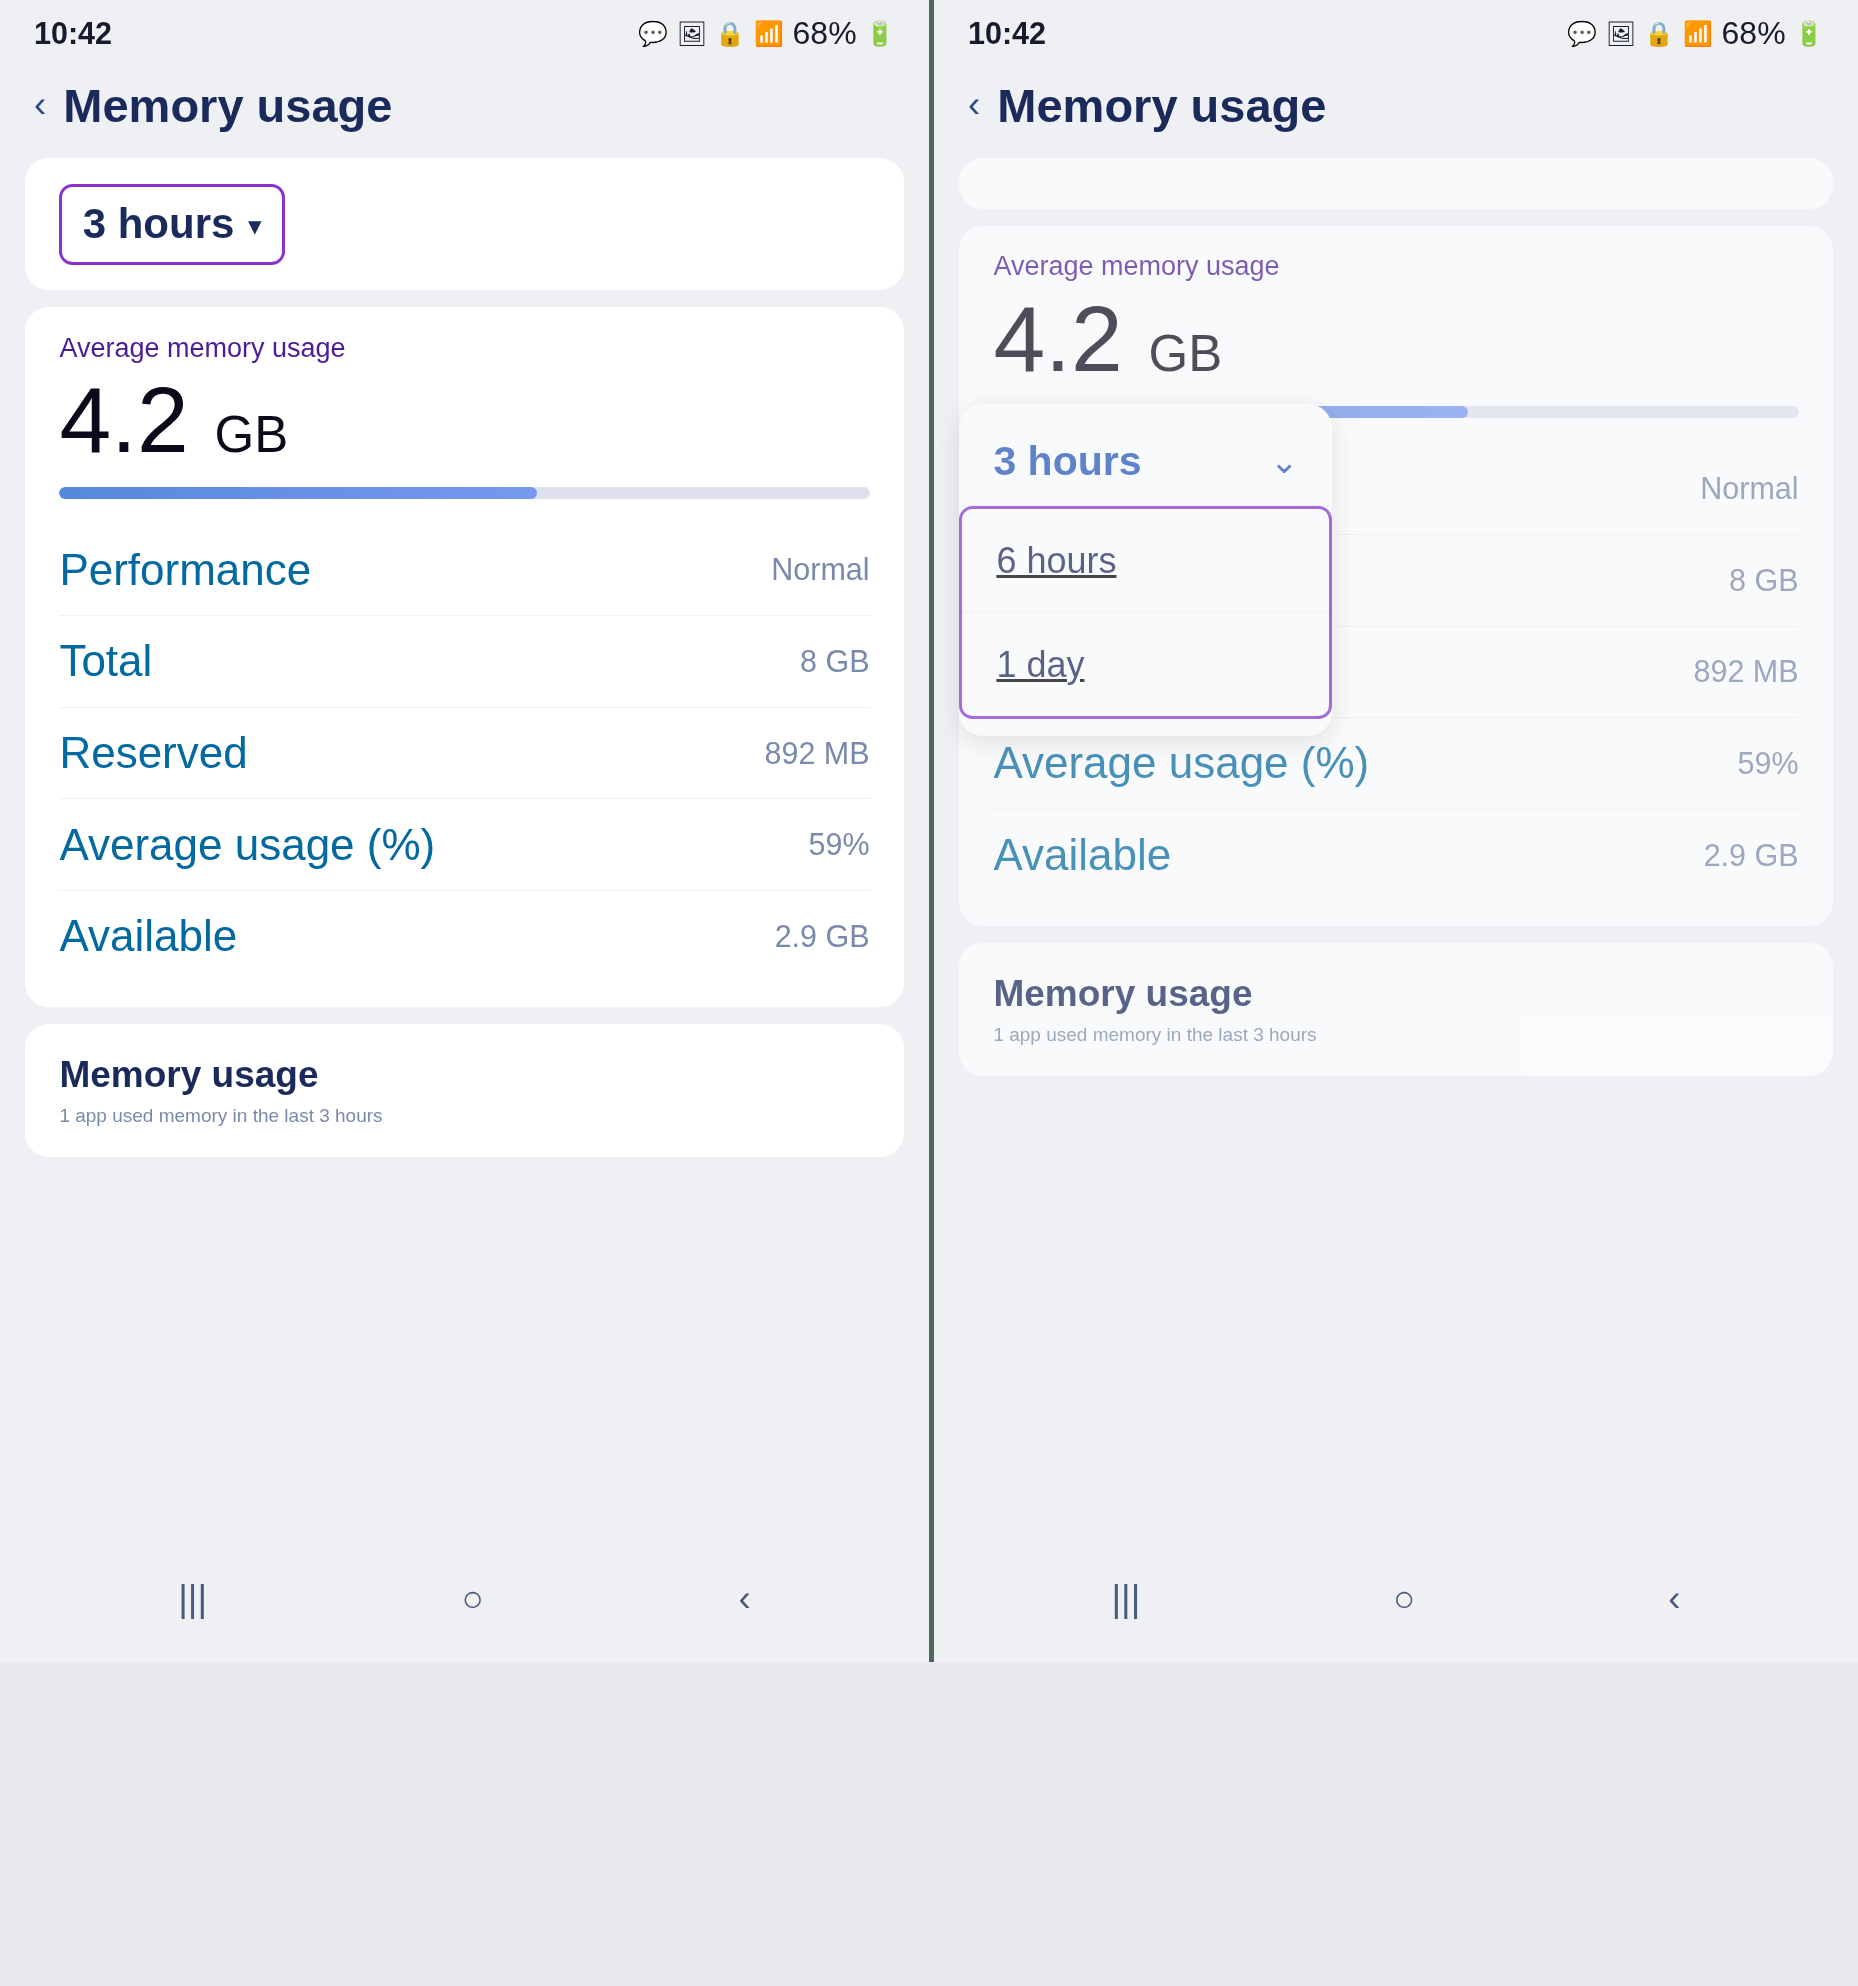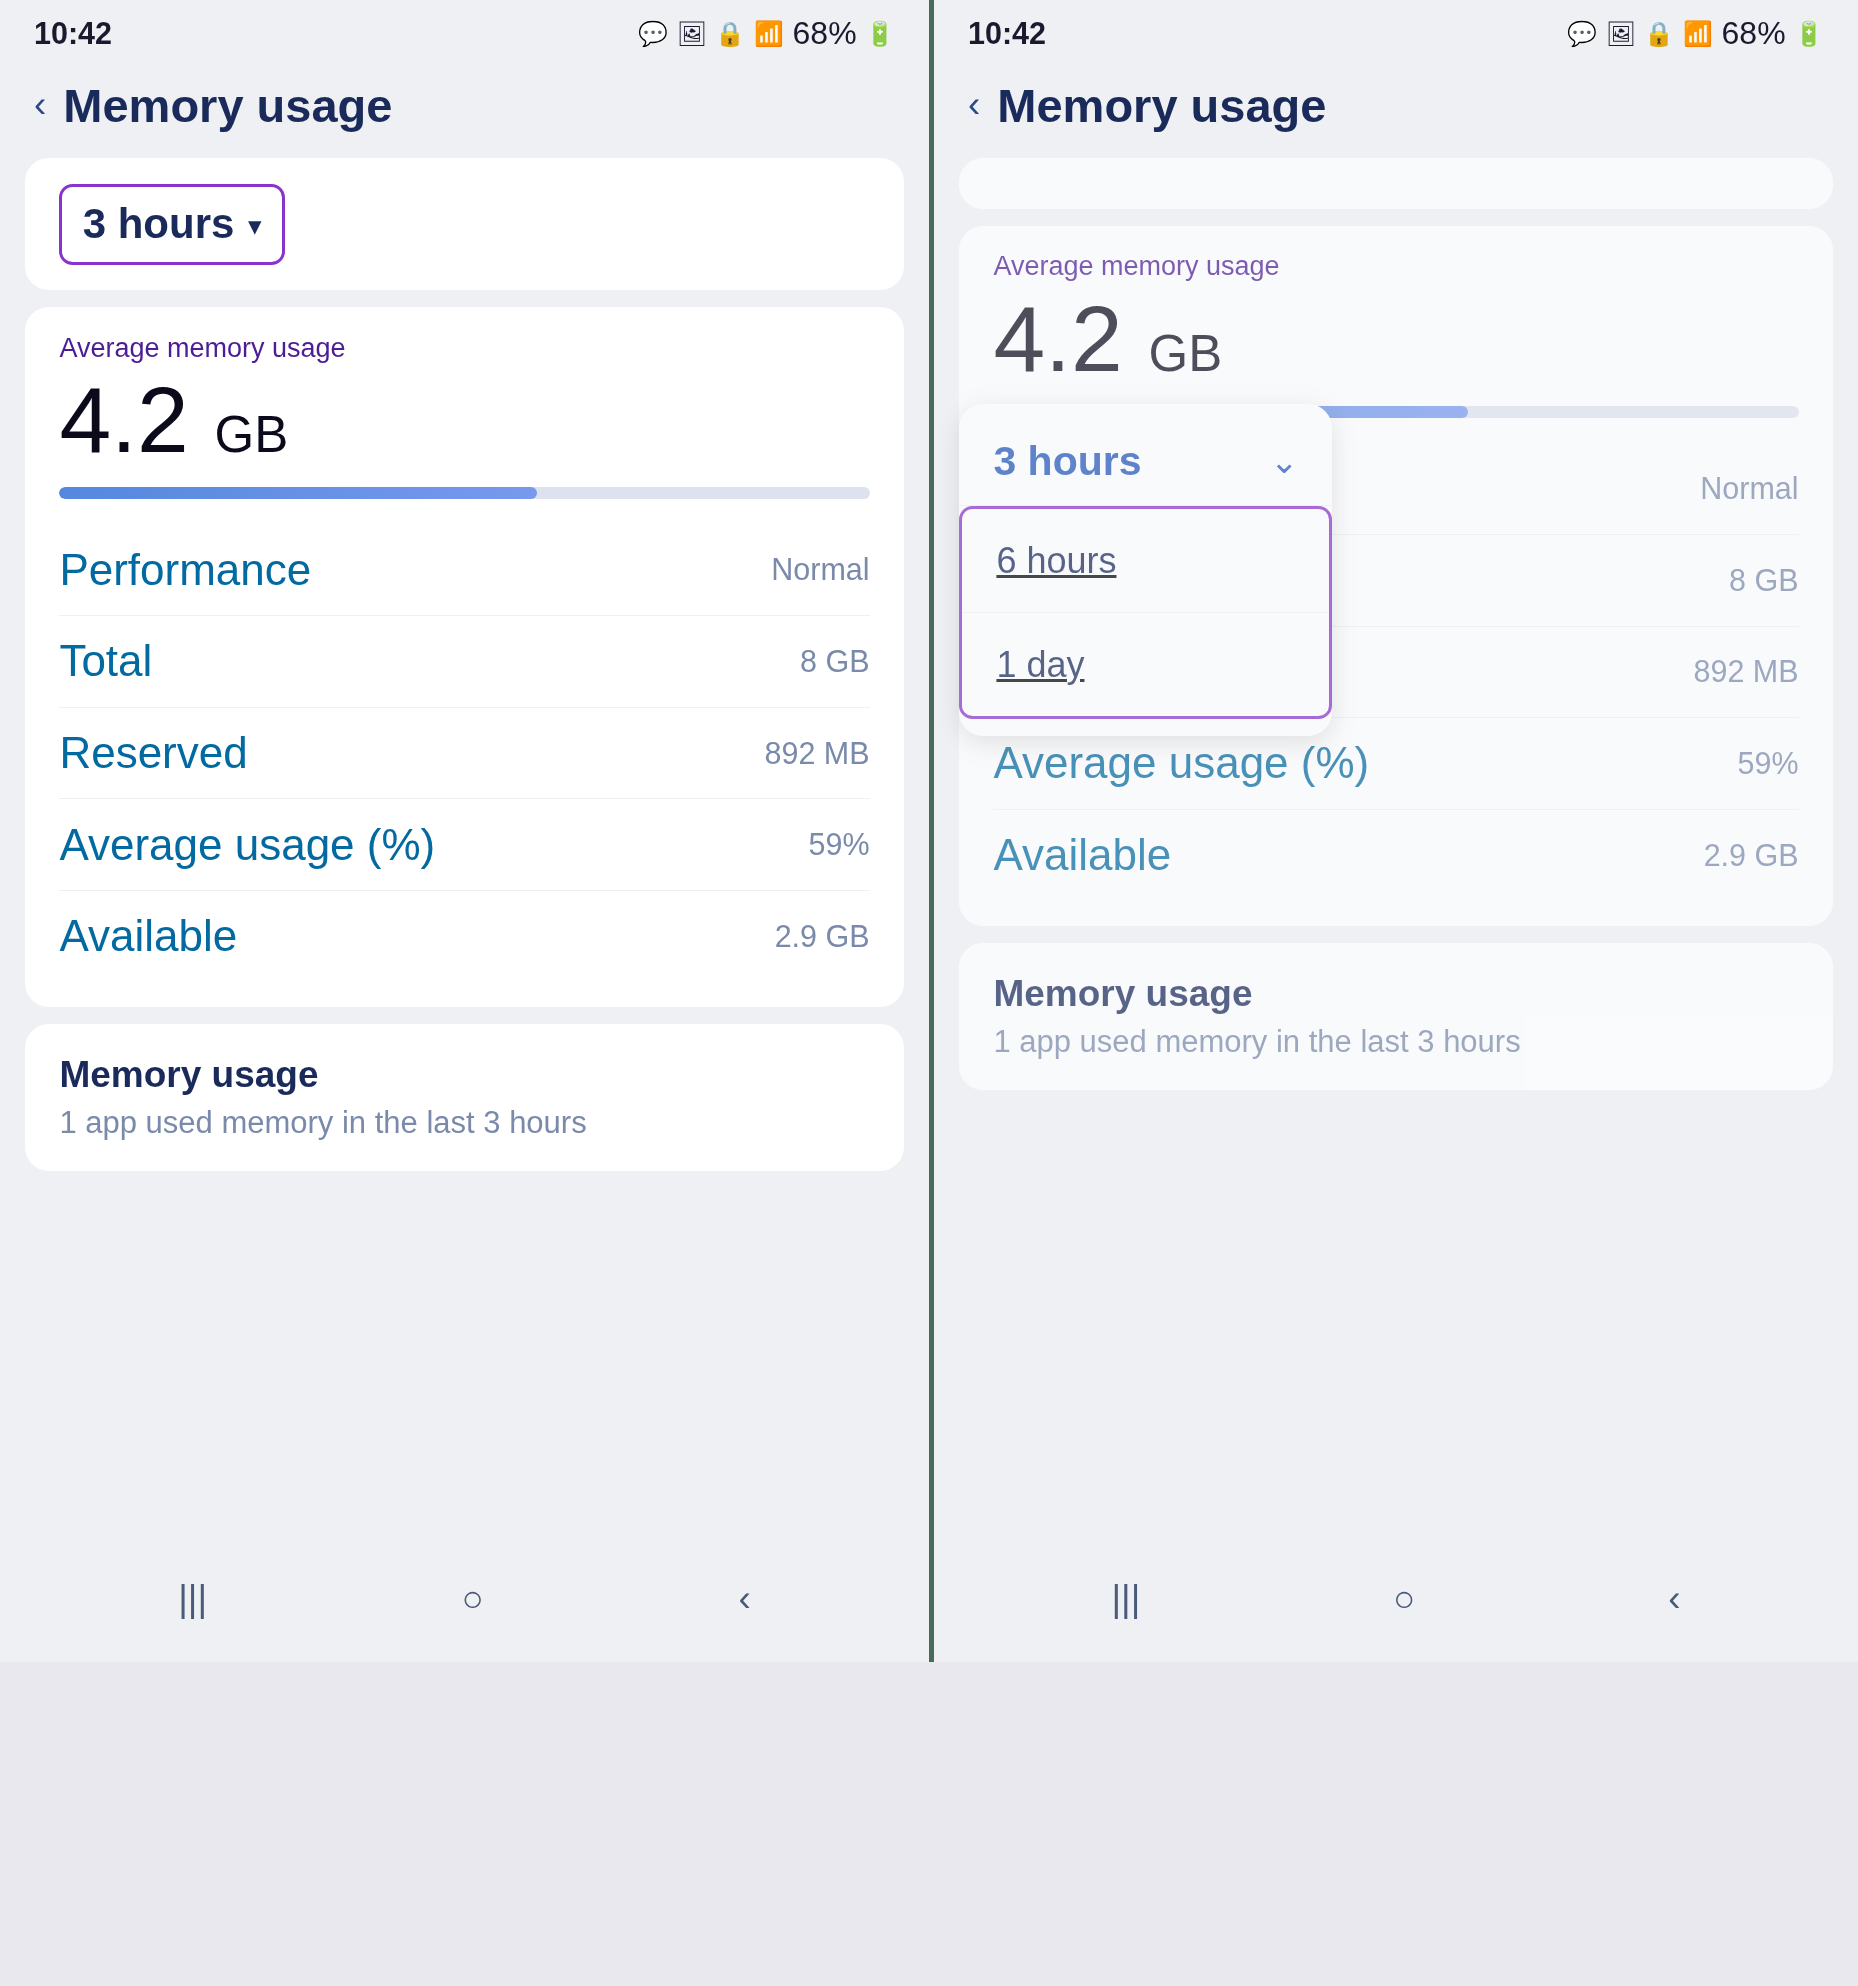--- a/index.html
+++ b/index.html
@@ -168,21 +168,21 @@
       border-radius: 24px;
       padding: 30.5px 34px;
     }
     .section-title {
       font-size: 37px;
       font-weight: 700;
       color: #1a2a5a;
       margin-bottom: 8.5px;
     }
     .section-subtitle {
-      font-size: 31px;
+      font-size: 19px;
       color: #7a8aaa;
     }
 
     
     .bottom-nav {
       display: flex;
       justify-content: space-around;
       align-items: center;
       padding: 25.4px 51px 42px;
       background: #eef0f4;

